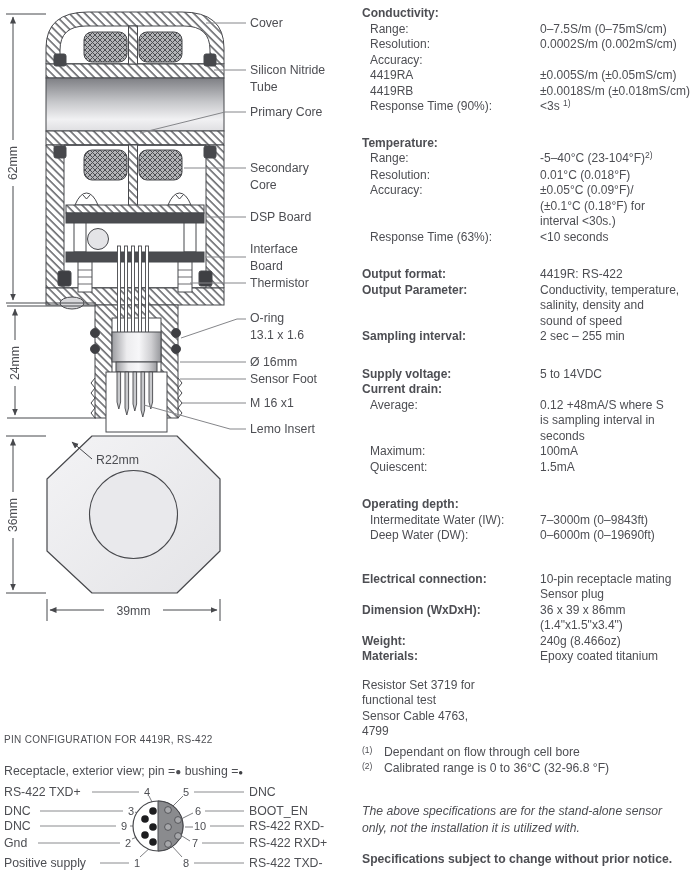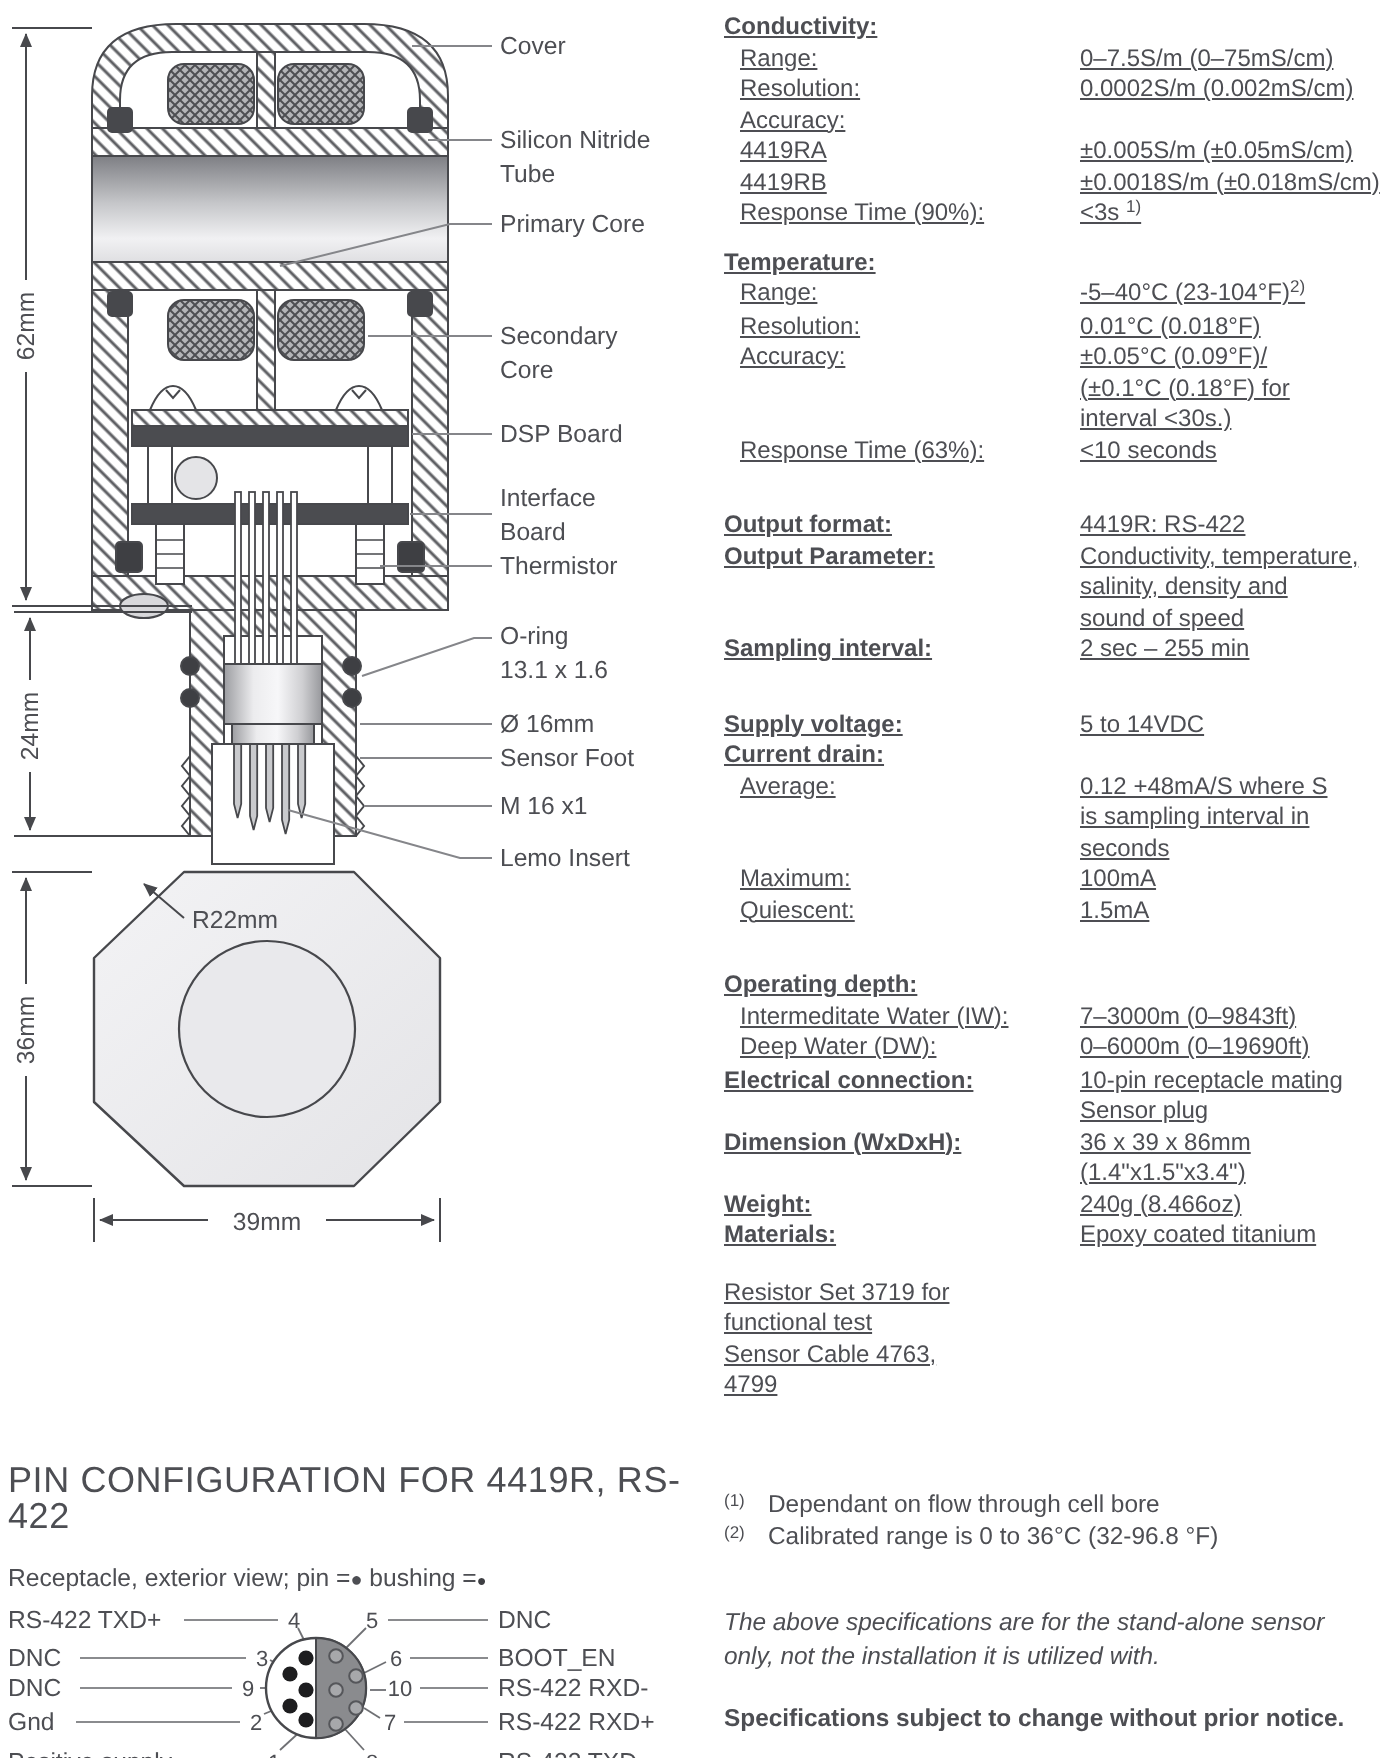--- a/index.html
+++ b/index.html
@@ -4,42 +4,42 @@
 <style>
   html,body{margin:0;padding:0;background:#fff;}
   .page{position:relative;width:697px;height:879px;background:#fff;overflow:hidden;
         font-family:"Liberation Sans","DejaVu Sans",sans-serif;color:#4d4e53;}
   svg text{font-family:"Liberation Sans","DejaVu Sans",sans-serif;fill:#4d4e53;}
 
   
   .specs{position:absolute;left:362px;top:6px;width:335px;}
   .spec-section{margin-top:22px;}
   .spec-section:first-child{margin-top:0;}
-  .spec-section:nth-child(2){margin-top:8px;}
+  .spec-section:nth-child(2){margin-top:20px;}
   .spec-section:nth-child(5){}
-  .spec-section:nth-child(6){margin-top:1px;}
+  .spec-section:nth-child(6){margin-top:28px;}
   .spec-section:nth-child(7){margin-top:13px;}
-  .spec-row{display:flex;font-size:12px;line-height:15.5px;text-decoration:underline;}
+  .spec-row{display:flex;font-size:12px;line-height:15.5px;}
   .spec-label{width:178px;flex:none;}
   .spec-label.indent{padding-left:8px;box-sizing:border-box;}
   .bold{font-weight:bold;}
   .spec-value{flex:1;}
   .vline{white-space:nowrap;}
   .sup{font-size:8.5px;position:relative;top:-4px;}
 
   
   .notes{position:absolute;left:362px;top:744px;width:340px;font-size:12.2px;line-height:16px;}
   .fn-row{display:flex;}
   .fn-marker{font-size:8.5px;position:relative;top:-2px;width:22px;flex:none;}
   .note-italic{margin-top:27px;font-style:italic;line-height:16.5px;}
   .note-bold{margin-top:15px;font-weight:bold;white-space:nowrap;}
 
   
   .pincfg{position:absolute;left:4px;top:731px;width:352px;}
-  .pincfg-title{font-size:18px;letter-spacing:.3px;line-height:18px;}
+  .pincfg-title{font-size:10px;letter-spacing:.3px;line-height:18px;}
   .pincfg-legend{font-size:12.3px;line-height:16px;margin-top:14px;}
   .bullet-pin{font-size:10px;}
   .bullet-bush{font-size:8px;color:#3e3f43;}
 </style>
 </head>
 <body>
 
 <div class="page">
 
   <svg style="position:absolute;left:0;top:0;" width="360" height="635" viewBox="0 0 360 635">

